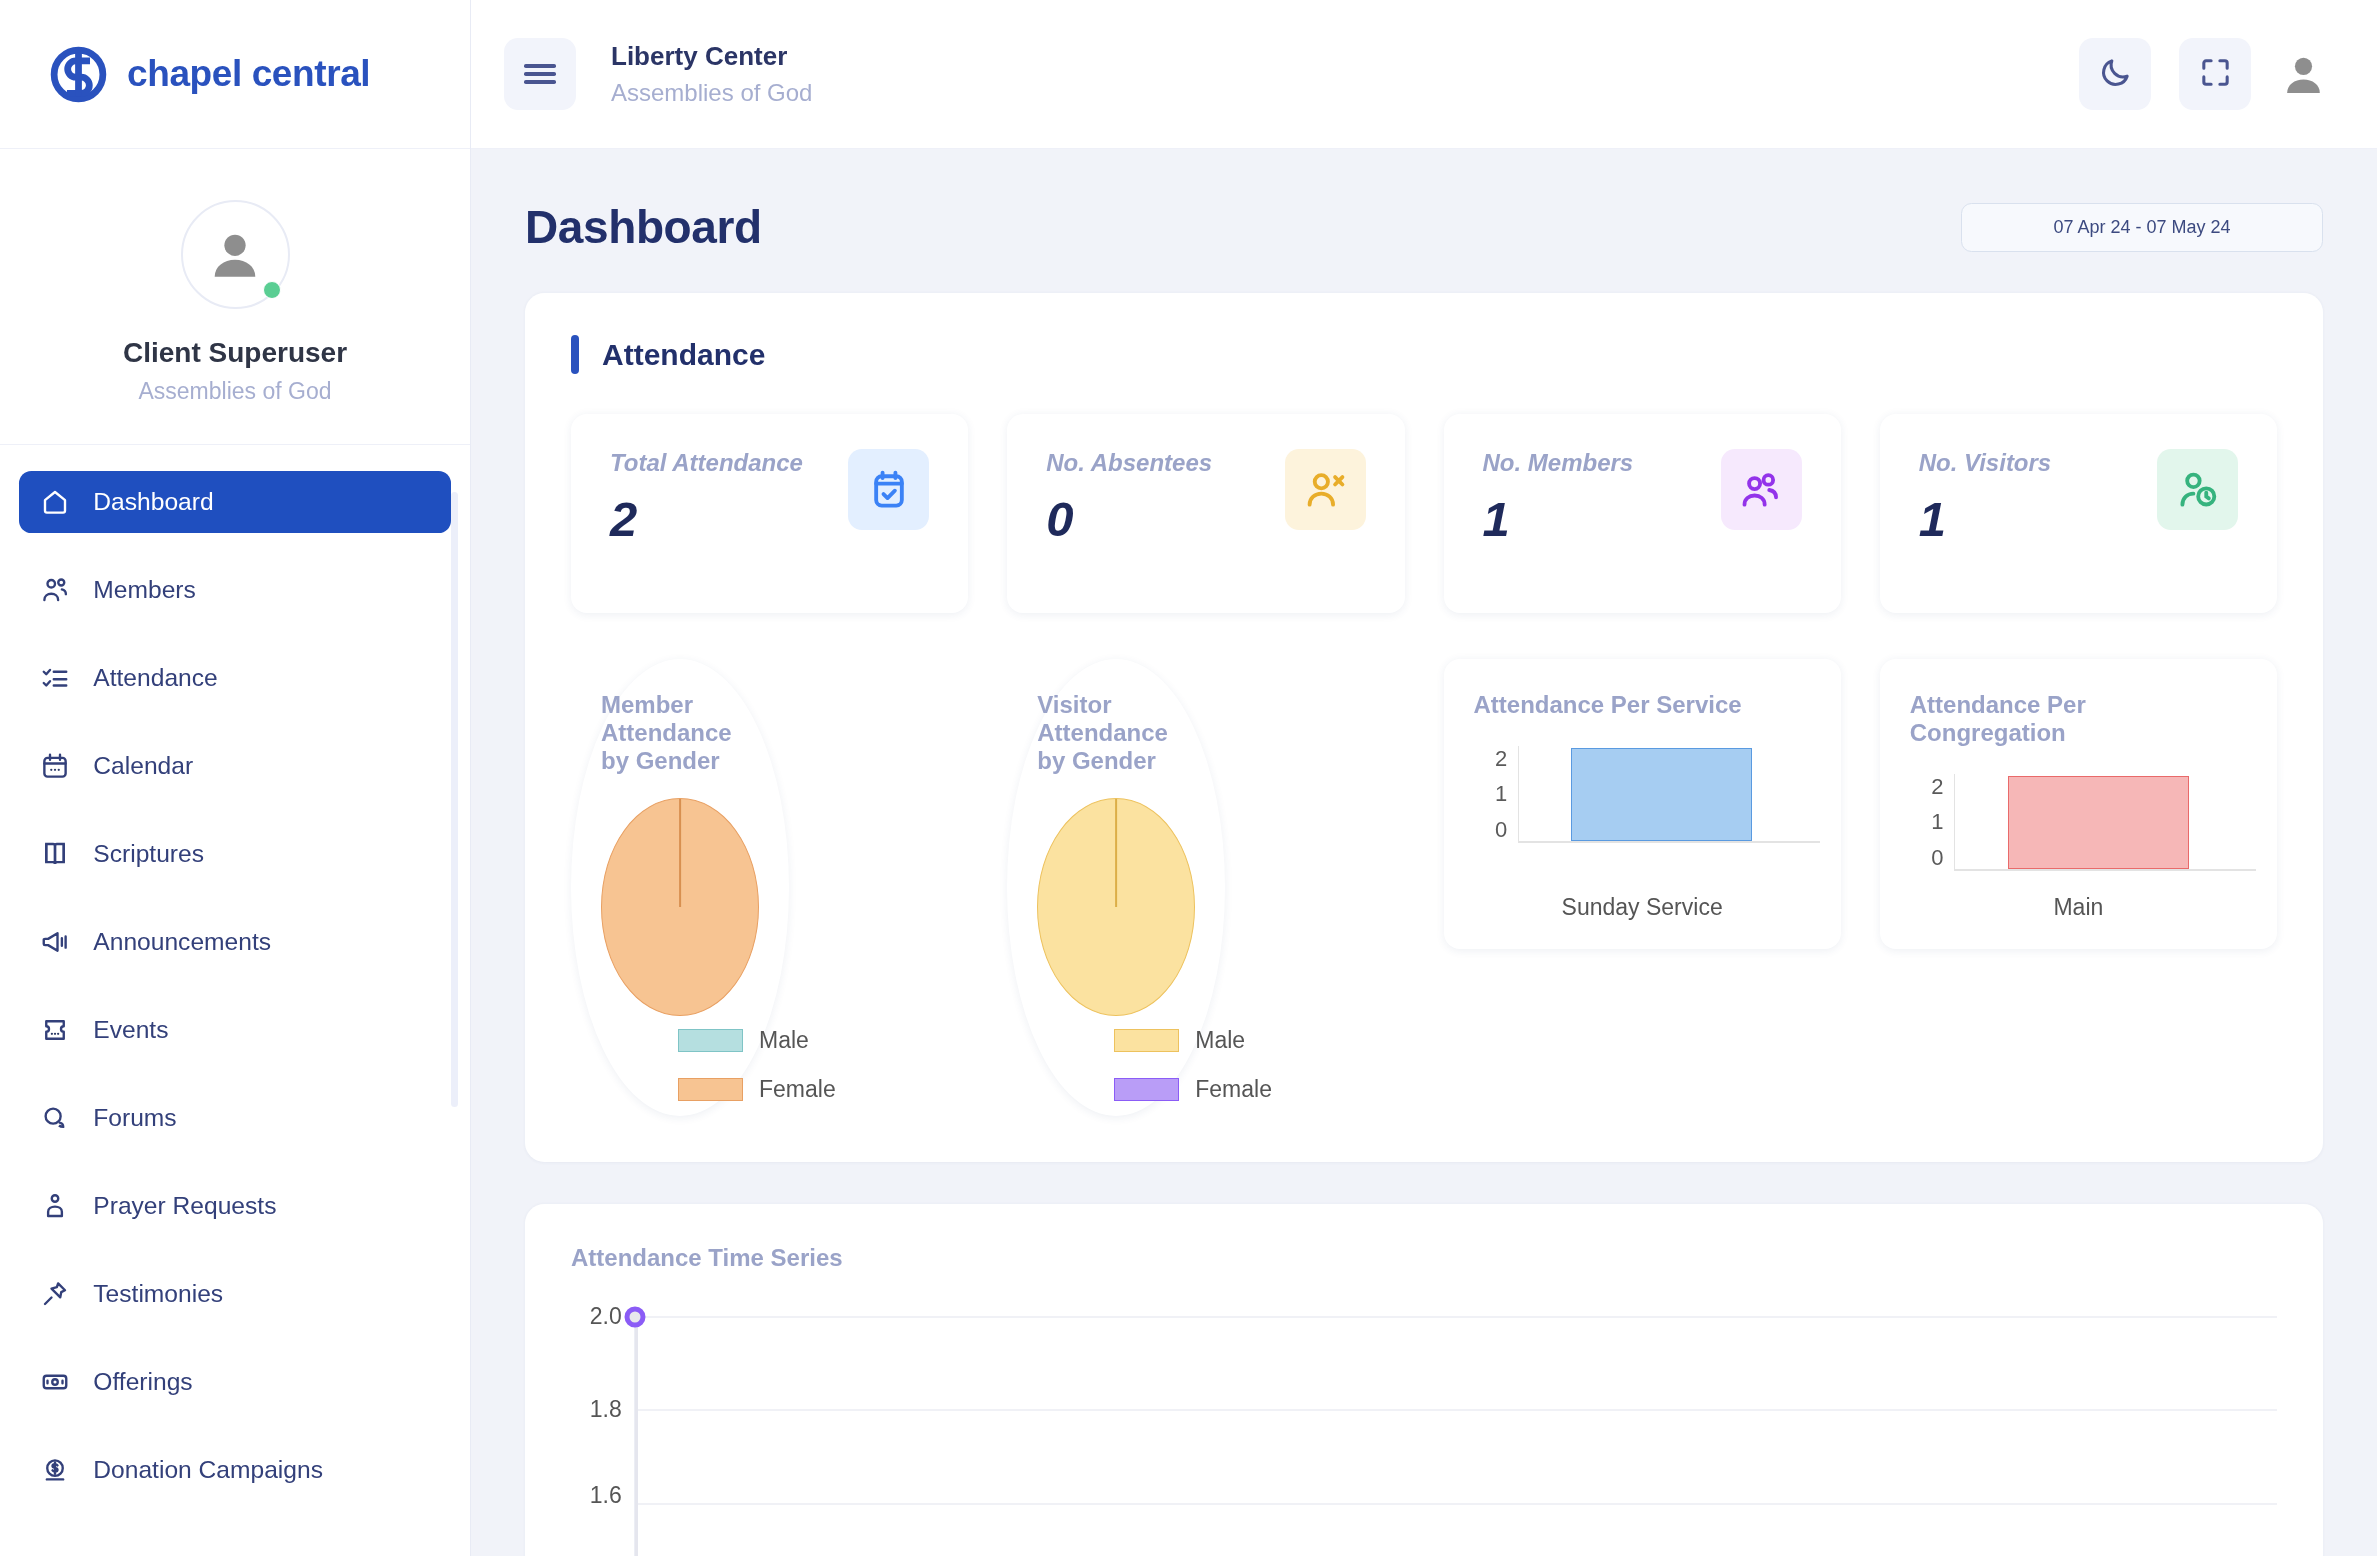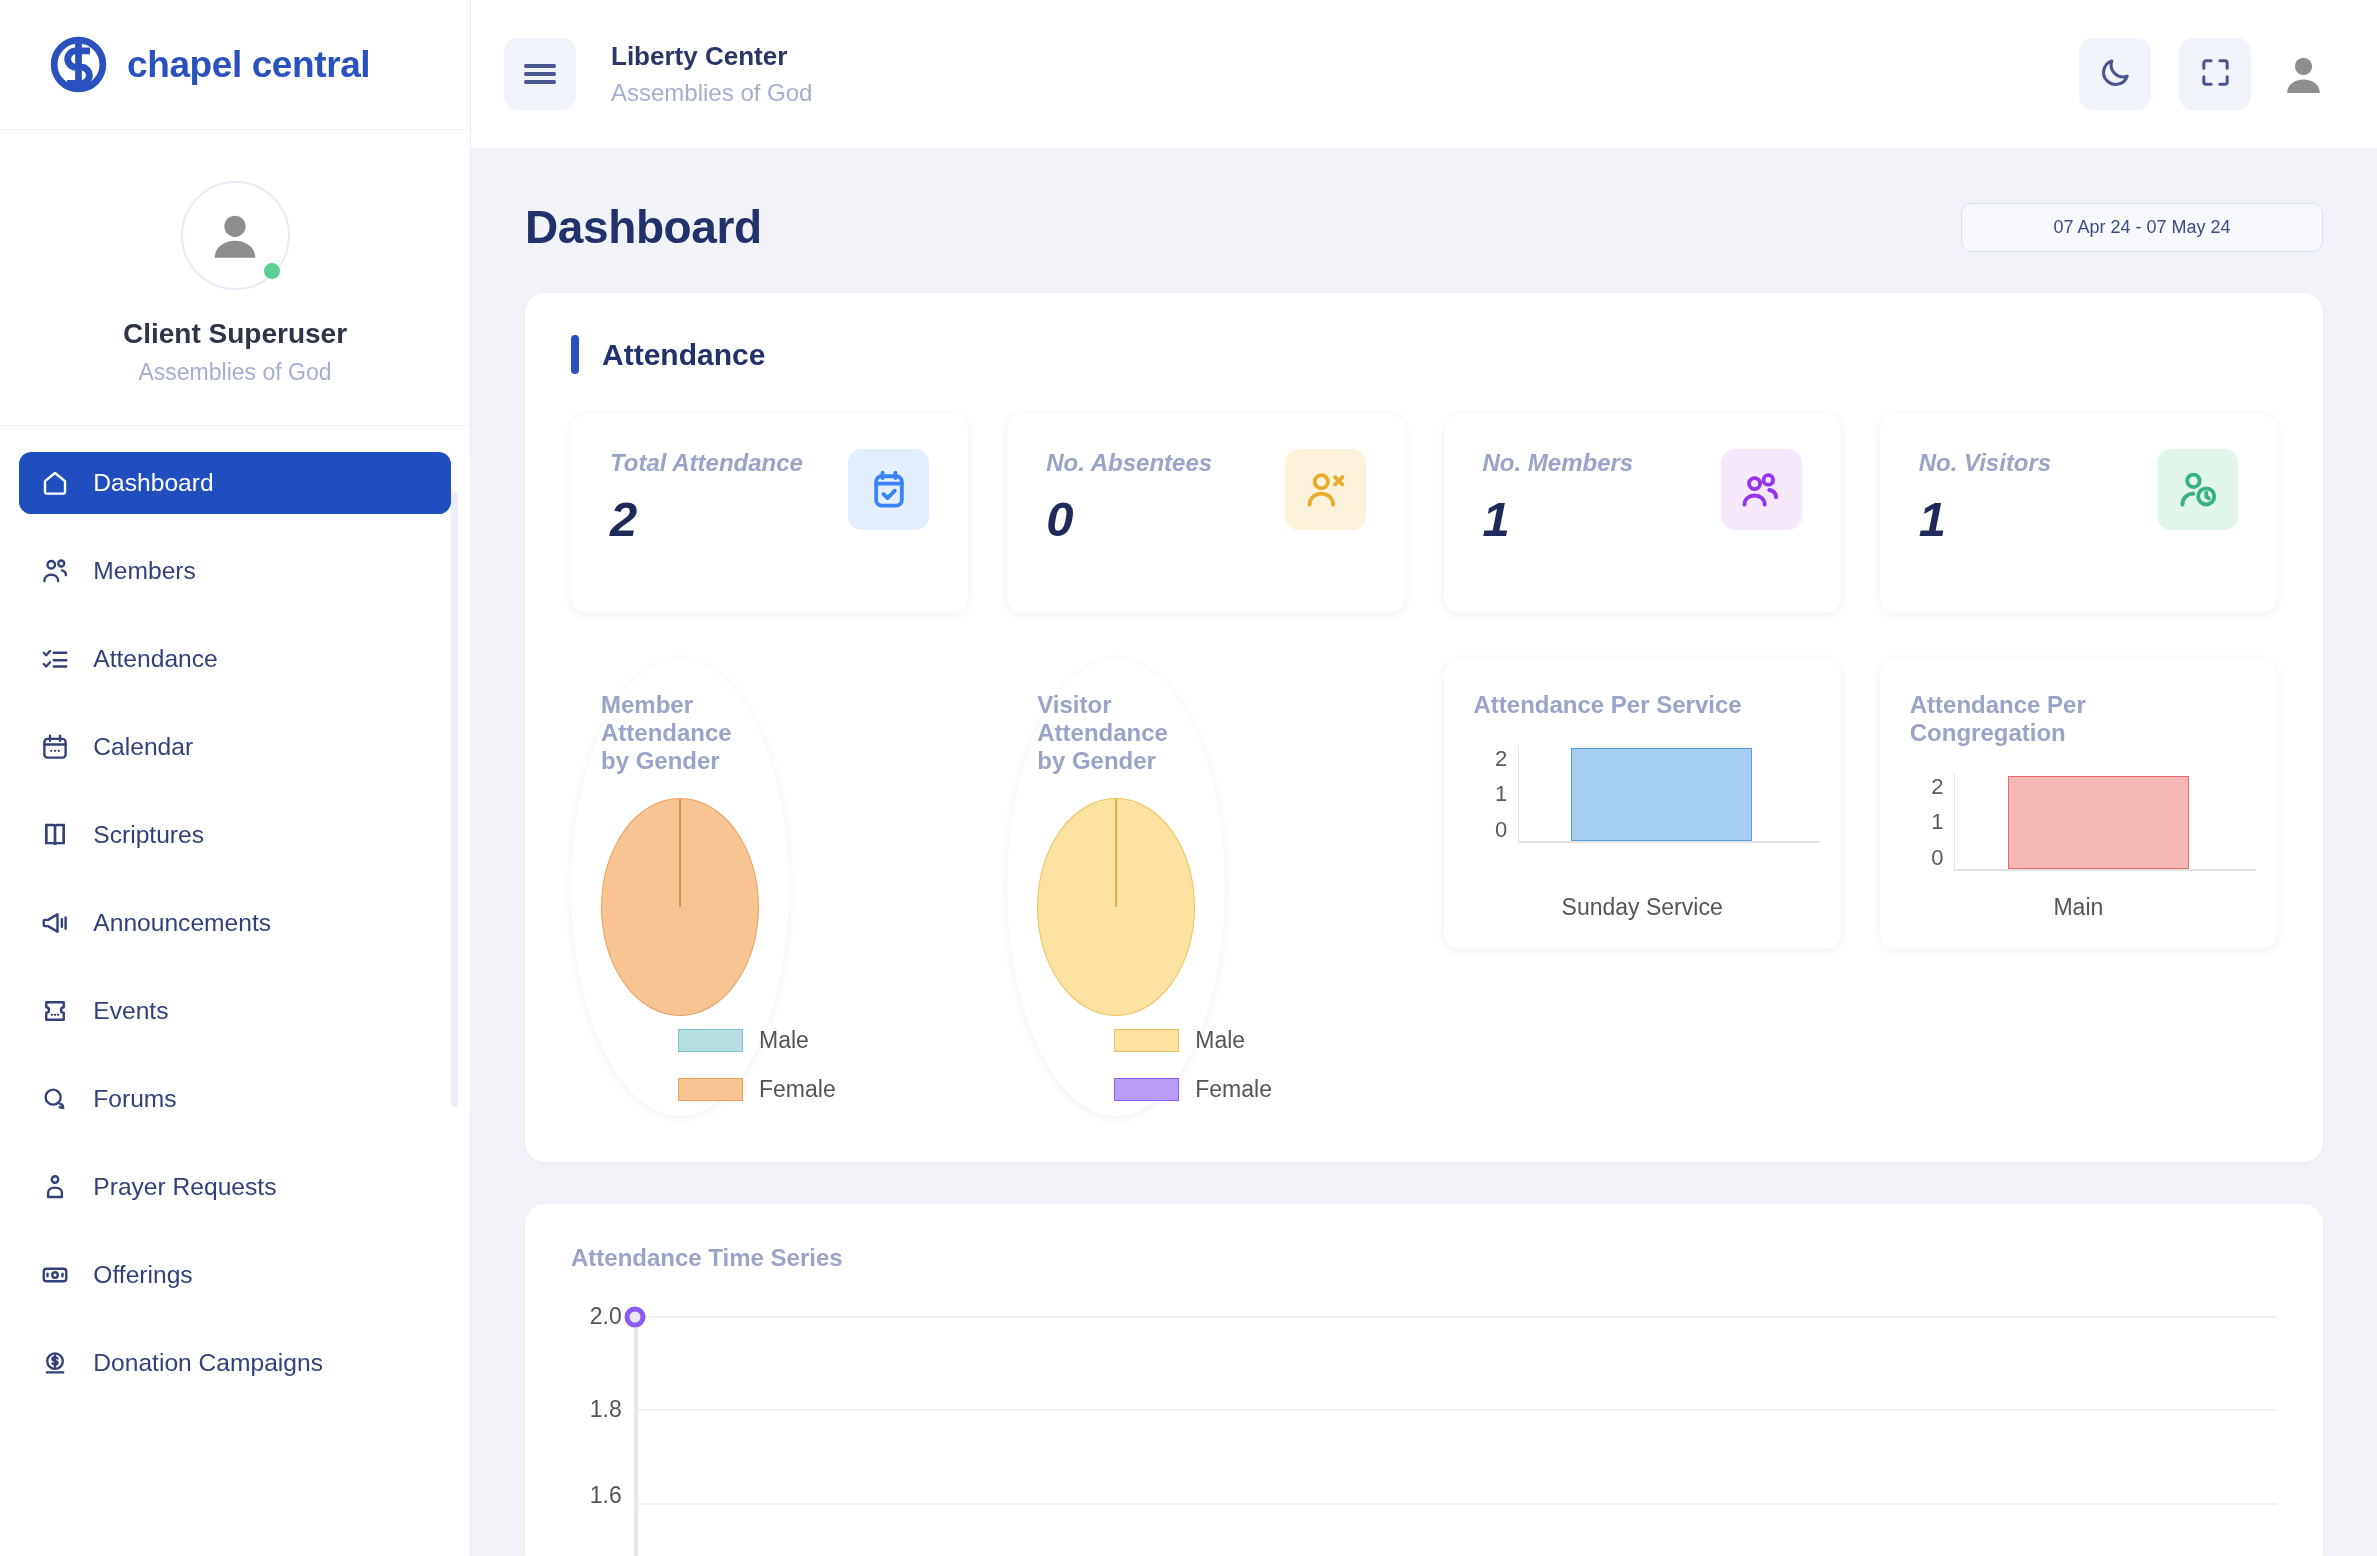--- a/index.html
+++ b/index.html
@@ -15,21 +15,21 @@
   
   .sidebar {
     width: 471px; height: 1557px;
     background: #ffffff;
     border-right: 1.8px solid #e8ebf5;
     display: flex; flex-direction: column;
     position: relative;
     flex: 0 0 471px;
   }
   .brand {
-    height: 130px;
+    height: 149px;
     display: flex; align-items: center;
     padding-left: 46px;
     border-bottom: 1.8px solid #eef0f8;
     gap: 16px;
   }
   .brand-mark { width: 65px; height: 65px; flex: 0 0 65px; }
   .brand-text {
     font-size: 37px; font-weight: 700; color: #2a52be;
     letter-spacing: -0.4px; white-space: nowrap;
   }
@@ -337,20 +337,29 @@
             <svg viewBox="0 0 24 24">
               <circle cx="12" cy="6" r="2.6"></circle>
               <path d="M6.5 20v-3.5c0-2.4 2.4-4 5.5-4s5.5 1.6 5.5 4V20z" stroke-linejoin="round"></path>
             </svg>
           </span>
         <span class="nav-label">Prayer Requests</span>
       </div>
       <div class="nav-item">
         <span class="nav-icon">
             <svg viewBox="0 0 24 24">
+              <path d="M14.5 3.5 20 9l-3 1.5-.8 4.2-7-7L13.5 6.5z" stroke-linejoin="round"></path>
+              <path d="M9.2 14.8 4 20" stroke-linecap="round"></path>
+            </svg>
+          </span>
+        <span class="nav-label">Testimonies</span>
+      </div>
+      <div class="nav-item">
+        <span class="nav-icon">
+            <svg viewBox="0 0 24 24">
               <rect x="3" y="7" width="18" height="10" rx="2.2"></rect>
               <circle cx="12" cy="12" r="2.2"></circle>
               <path d="M6 11v2M18 11v2" stroke-linecap="round"></path>
             </svg>
           </span>
         <span class="nav-label">Offerings</span>
       </div>
       <div class="nav-item">
         <span class="nav-icon">
             <svg viewBox="0 0 24 24">

